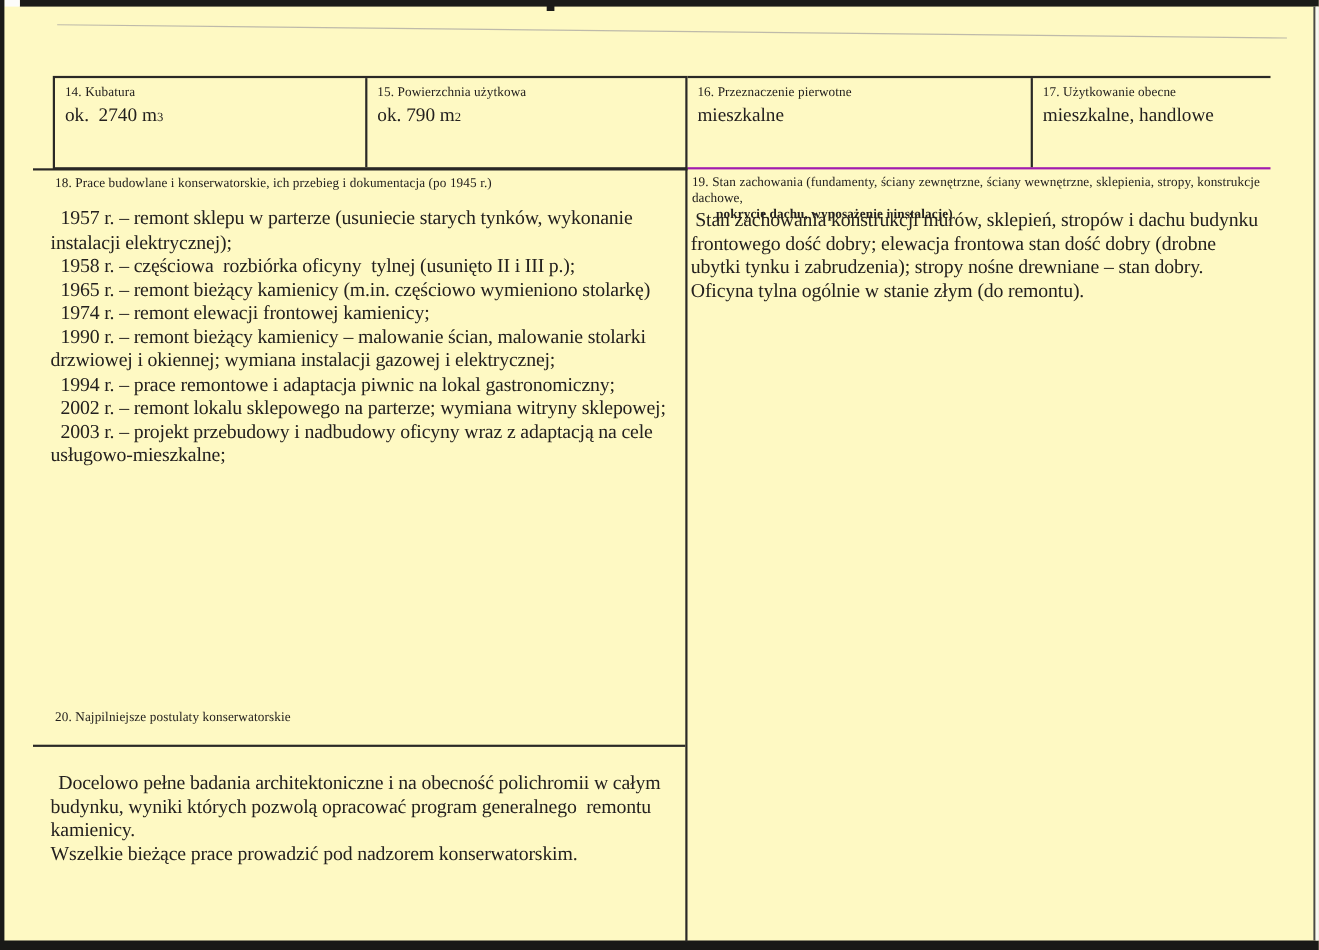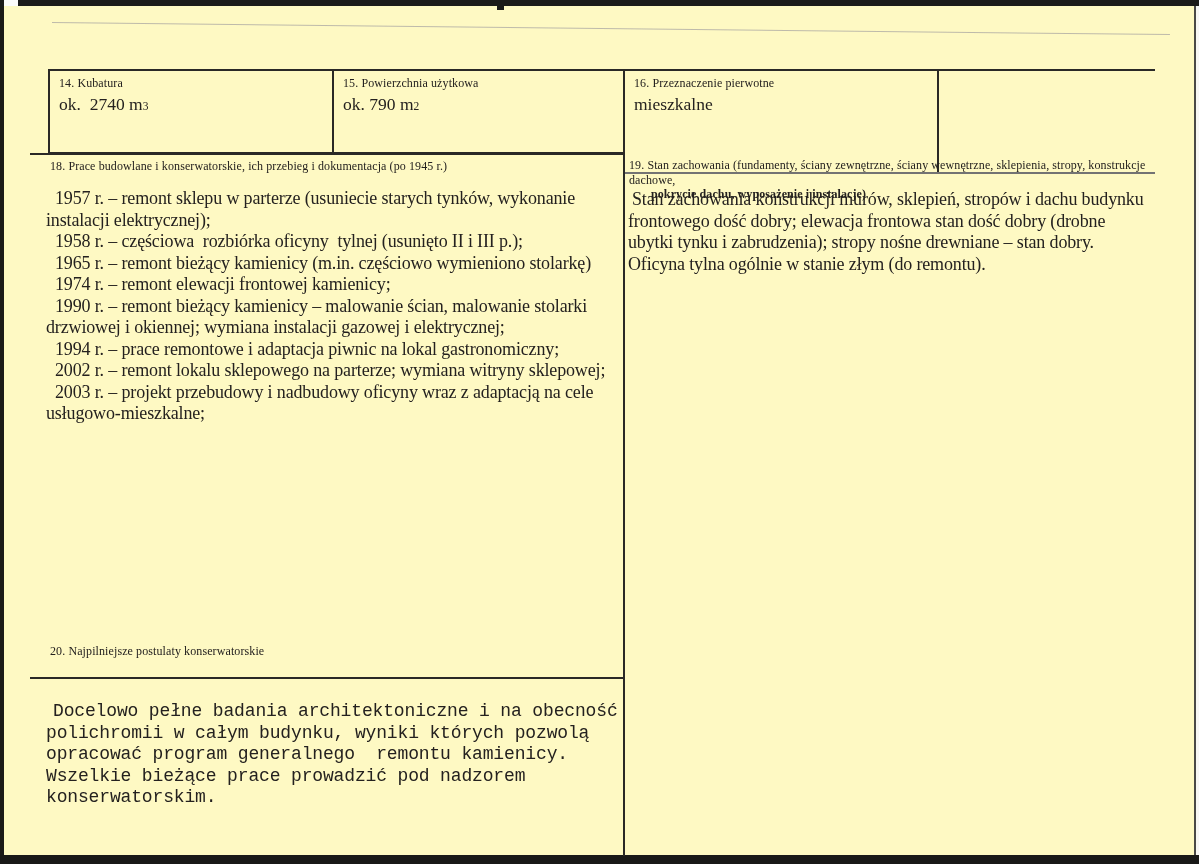--- a/index.html
+++ b/index.html
@@ -21,22 +21,22 @@
   .crease{
     position:absolute;left:52px;top:22px;width:1118px;height:1px;
     background:#b3afa6;opacity:.85;transform:rotate(0.62deg);transform-origin:left top;
   }
   
   .box-left{
     position:absolute;left:48px;top:69px;width:577px;height:85px;
     border:2px solid #2a2926;box-sizing:border-box;
   }
   .box-right{
-    position:absolute;left:625px;top:69px;width:530px;height:105px;
-    border-top:2px solid #2a2926;border-bottom:2px solid #737373;box-sizing:border-box;
+    position:absolute;left:625px;top:69px;width:530px;height:85px;
+    border-top:2px solid #2a2926;border-bottom:2px solid #a21caf;box-sizing:border-box;
   }
   .vdiv-15{position:absolute;left:282px;top:0;width:2px;height:100%;background:#2a2926;}
   .vdiv-17{position:absolute;left:312px;top:0;width:2px;height:100%;background:#2a2926;}
   .cell{position:absolute;top:0;height:100%;box-sizing:border-box;padding:5px 0 0 9px;}
   .cell .flabel{font-size:12px;letter-spacing:0.1px;}
   .cell .fvalue{font-size:17.5px;margin-top:3px;white-space:pre;}
   .cell .fvalue .sub{font-size:11.5px;}
   .col-divider{position:absolute;left:623px;top:152px;width:2px;height:704px;background:#2a2926;}
   .sec18-topline{position:absolute;left:30px;top:153px;width:595px;height:2px;background:#2a2926;}
   .sec20-topline{position:absolute;left:30px;top:677px;width:593px;height:2px;background:#2a2926;}
@@ -73,20 +73,24 @@
       <div class="fvalue"><span>ok. 790 m</span><span class="sub">2</span></div>
     </div>
   </div>
 
   <div class="box-right">
     <div class="vdiv-17"></div>
     <div class="cell" style="left:0;width:312px;">
       <div class="flabel">16. Przeznaczenie pierwotne</div>
       <div class="fvalue">mieszkalne</div>
     </div>
+    <div class="cell" style="left:314px;width:214px;">
+      <div class="flabel">17. Użytkowanie obecne</div>
+      <div class="fvalue">mieszkalne, handlowe</div>
+    </div>
   </div>
 
   <div class="sec18-topline"></div>
   <div class="col-divider"></div>
   <div class="sec20-topline"></div>
 
   <div class="slabel" style="left:50px;top:159px;">18. Prace budowlane i konserwatorskie, ich przebieg i dokumentacja (po 1945 r.)</div>
   <div class="body-text indent" style="left:46px;top:188px;width:578px;">
     <p>1957 r. – remont sklepu w parterze (usuniecie starych tynków, wykonanie instalacji elektrycznej);</p>
     <p>1958 r. – częściowa  rozbiórka oficyny  tylnej (usunięto II i III p.);</p>
@@ -101,18 +105,18 @@
   <div class="s19-label">
     <span>19. Stan zachowania (fundamenty, ściany zewnętrzne, ściany wewnętrzne, sklepienia, stropy, konstrukcje dachowe,</span>
     <span class="l2">pokrycie dachu, wyposażenie i instalacje)</span>
   </div>
   <div class="body-text" style="left:628px;top:189px;width:521px;">
     <p style="text-indent:4px;">Stan zachowania konstrukcji murów, sklepień, stropów i dachu budynku frontowego dość dobry; elewacja frontowa stan dość dobry (drobne ubytki tynku i zabrudzenia); stropy nośne drewniane – stan dobry.</p>
     <p>Oficyna tylna ogólnie w stanie złym (do remontu).</p>
   </div>
 
   <div class="slabel" style="left:50px;top:644px;">20. Najpilniejsze postulaty konserwatorskie</div>
-  <div class="body-text" style="left:46px;top:701px;width:578px;font-family:Liberation Mono, monospace;">
+  <div class="body-text" style="left:46px;top:701px;width:578px;">
     <p style="text-indent:7px;">Docelowo pełne badania architektoniczne i na obecność polichromii w całym budynku, wyniki których pozwolą opracować program generalnego  remontu kamienicy.</p>
     <p>Wszelkie bieżące prace prowadzić pod nadzorem konserwatorskim.</p>
   </div>
 
 </div>
 
 </body></html>

